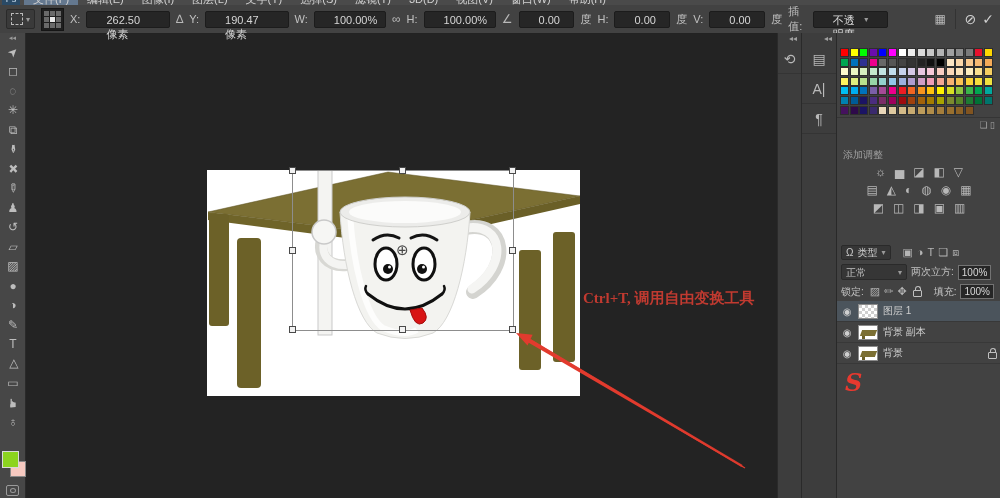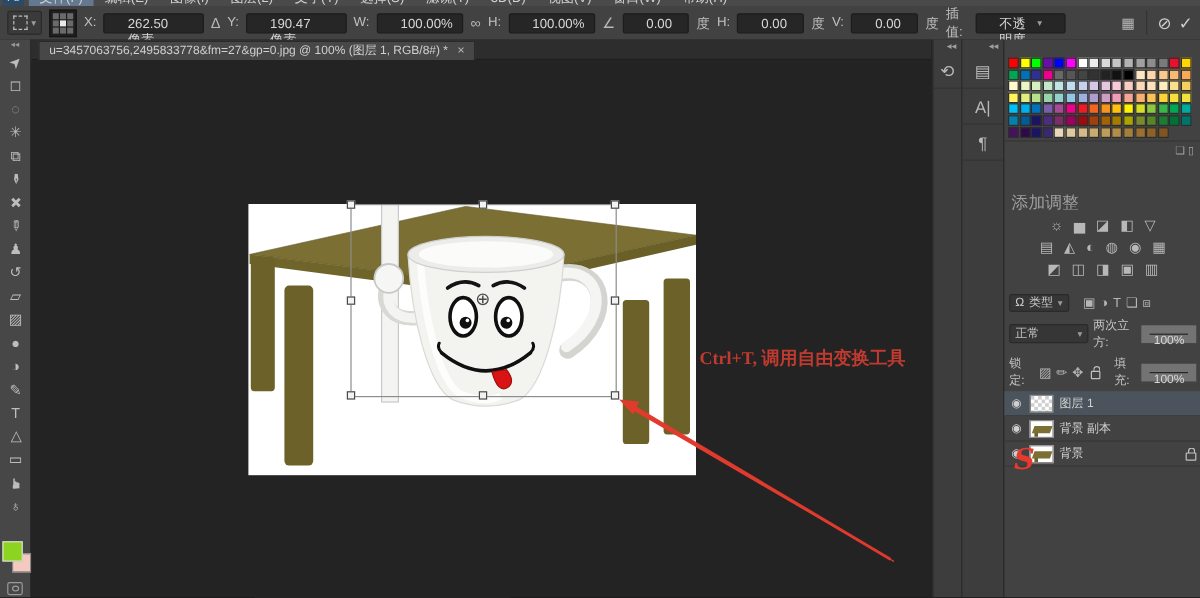--- a/index.html
+++ b/index.html
@@ -60,29 +60,29 @@
   .ptab{font-size:10px;color:#b5b5b5;padding:2px 9px;height:15px;line-height:12px;background:#383838;margin-right:1px;}
   .ptab.active{background:#4a4a4a;color:#dddddd;}
   
   #swatches{position:absolute;left:0;top:11px;width:164px;}
   #swatchgrid{padding:4px 3px 2px 3px;display:grid;grid-template-columns:repeat(16,9.6px);grid-auto-rows:9.6px;gap:0px;}
   .swatch{width:9px;height:9px;border:0.5px solid #2e2e2e;}
   .swatch.empty{background:transparent;border:none;}
   #swatchfooter{height:14px;border-top:1px solid #353535;text-align:right;color:#a5a5a5;font-size:9px;padding:2px 6px 0 0;}
   
   #adjustments{position:absolute;left:0;top:112px;width:164px;}
-  .adj-label{font-size:14px;color:#9f9f9f;padding:3px 0 1px 6px;margin-top:12px;}
+  .adj-label{font-size:10px;color:#9f9f9f;padding:3px 0 1px 6px;}
   .adj-row{display:flex;justify-content:center;gap:9px;padding:2px 0;}
   .adj-row span{color:#b8b8b8;font-size:12px;line-height:14px;}
   
   #layerspanel{position:absolute;left:0;top:210px;width:164px;}
   .lrow{display:flex;align-items:center;font-size:10px;color:#c3c3c3;padding:2px 4px;gap:4px;}
   .filter-select{background:#363636;border:1px solid #2a2a2a;border-radius:2px;padding:0 4px;height:15px;line-height:14px;color:#cccccc;display:inline-flex;gap:4px;align-items:center;}
   .blend-select{background:#363636;border:1px solid #2a2a2a;border-radius:2px;padding:0 4px;height:16px;line-height:15px;min-width:66px;display:inline-flex;justify-content:space-between;align-items:center;}
-  .mini-field{background:#262626;border:7px solid #737373;padding:0 3px;height:15px;line-height:14px;color:#d8d8d8;}
+  .mini-field{background:#262626;border:1px solid #737373;padding:0 3px;height:15px;line-height:14px;color:#d8d8d8;}
   .ficon{color:#b5b5b5;font-size:11px;margin:0 2px;}
   .lock-glyph{position:relative;display:inline-block;width:9px;height:7px;border:1px solid #c0c0c0;border-radius:1px;margin-top:4px;}
   .lock-glyph::before{content:"";position:absolute;top:-5px;left:1px;width:4px;height:4px;border:1px solid #c0c0c0;border-bottom:none;border-radius:3px 3px 0 0;}
   .layer-row{display:flex;align-items:center;height:21px;gap:5px;padding:0 4px;border-bottom:1px solid #383838;font-size:10px;color:#d0d0d0;}
   .layer-row.selected{background:#4b545c;}
   .eye{color:#cfcfcf;font-size:10px;width:12px;text-align:center;}
   .thumb{width:20px;height:15px;border:1px solid #8a8a8a;background:#fff;position:relative;overflow:hidden;}
   .thumb.checker{background:
      repeating-conic-gradient(#ffffff 0% 25%, #cfcfcf 0% 50%) 0 0/6px 6px;}
   .thumb.table::after{content:"";position:absolute;left:2px;top:4px;width:15px;height:6px;background:#7b6f33;transform:skewX(-20deg);}
@@ -141,23 +141,20 @@
         <span>不透明度</span>
         <span style="font-size:8px;color:#9a9a9a">▾</span>
       </span>
     <span style="width:46px"></span>
     <span class="ob-icon">▦</span>
     <span class="ob-sep"></span>
     <span class="ob-commit">⊘</span>
     <span class="ob-commit">✓</span>
   </div>
 
-  <div id="tabbar" class="abs">
-    <div id="doctab"><span>u=3457063756,2495833778&amp;fm=27&amp;gp=0.jpg @ 100% (图层 1, RGB/8#) *</span><span class="close">×</span></div>
-  </div>
 
   <div id="toolbar" class="abs">
     <div class="tb-head">◂◂</div>
     <div id="tool-list">
         <div class="tool">
           <span class="g" style="transform: rotate(-45deg);">➤</span>
         </div>
         <div class="tool">
           <span class="g">◻</span>
         </div>

